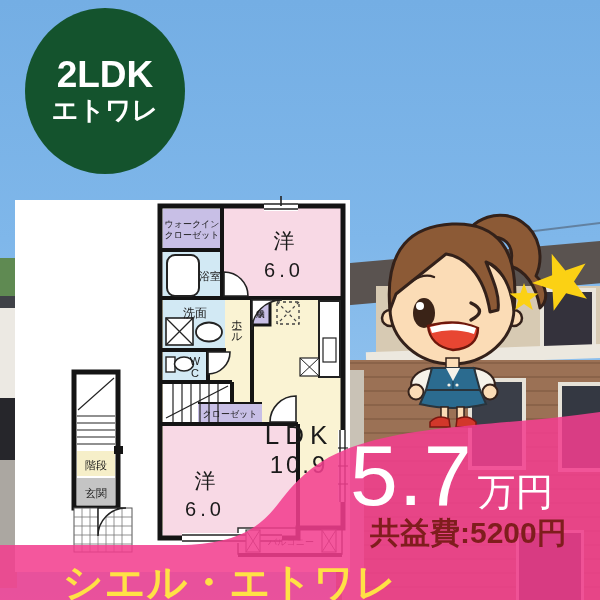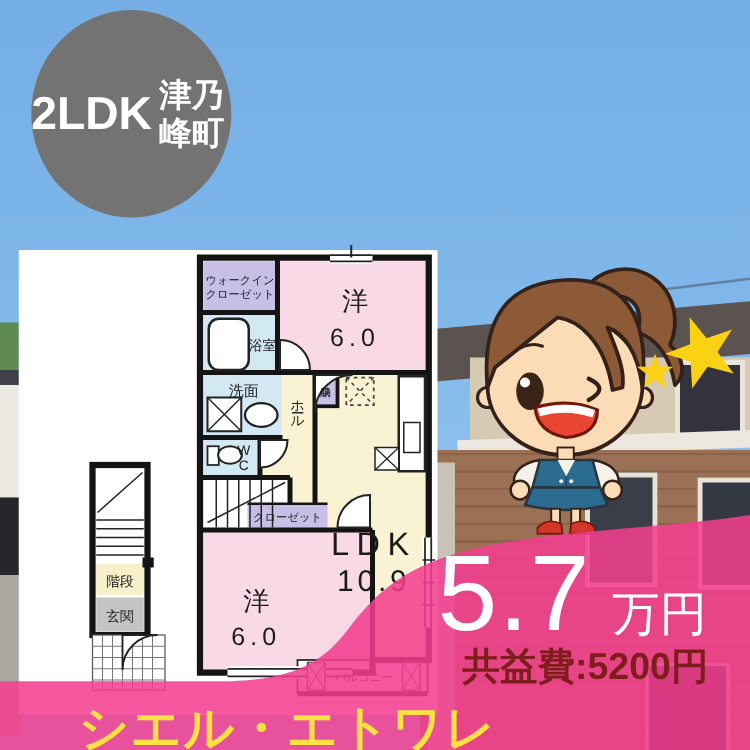--- a/index.html
+++ b/index.html
@@ -27,29 +27,29 @@
   .hl-hill{left:0;top:0;width:17px;height:44px;background:#5F8A52;}
   .hl-roof{left:0;top:38px;width:17px;height:12px;background:#3F4147;}
   .hl-wall{left:0;top:50px;width:17px;height:90px;background:#ECE9E3;}
   .hl-garage{left:0;top:140px;width:17px;height:62px;background:#26262B;}
   .hl-road{left:0;top:202px;width:17px;height:128px;background:#ABA7A1;}
   
   svg.plan{position:absolute;left:0;top:0;}
   .fp{font-family:"Liberation Sans","DejaVu Sans",sans-serif;fill:#1A1A1A;}
   .v{writing-mode:vertical-rl;text-orientation:upright;}
   
-  .badge{left:25px;top:8px;width:160px;height:166px;border-radius:50%;background:#737373;
-         display:flex;flex-direction:row;align-items:center;justify-content:center;
+  .badge{left:25px;top:8px;width:160px;height:166px;border-radius:50%;background:#14532d;
+         display:flex;flex-direction:column;align-items:center;justify-content:center;
          color:#FFFFFF;font-weight:700;text-align:center;}
   .badge .b1{font-size:37px;line-height:1.05;}
   .badge .b2{font-size:26px;line-height:1.15;margin-top:2px;}
   .badge .b3{font-size:29px;line-height:1.1;margin-top:3px;color:#FFE145;}
   .price-row{left:350px;top:432px;display:flex;align-items:baseline;color:#fff;font-weight:400;}
   .price-amt{font-size:86px;line-height:1;letter-spacing:1px;}
-  .price-unit{font-size:38px;margin-left:17px;}
+  .price-unit{font-size:38px;margin-left:5px;}
   .price-fee{left:370px;top:513px;color:#7f1d1d;font-weight:700;font-size:30px;}
   .prop-name{left:40px;top:555px;width:380px;text-align:center;color:#FFE145;
              font-weight:700;font-size:40px;letter-spacing:1px;}
 </style>
 </head>
 <body>
 
 <div class="scene">
 
   <div class="abs sky"></div>
@@ -247,21 +247,21 @@
     </g>
 
     <polygon points="551.7,253.8 552.1,275.3 532,283 552.5,289.4 553.7,310.8 566.1,293.3 586.9,298.8 574,281.6 585.6,263.5 565.3,270.5" fill="#FBD114"></polygon>
     <polygon points="524,283 520.5,293.1 509.7,293.4 518.3,299.9 515.2,310.1 524,304 532.8,310.1 529.7,299.9 538.3,293.4 527.5,293.1" fill="#FBD114"></polygon>
 
     <path d="M0,545 L185,545 C235,543 258,530 278,504 C298,478 318,456 368,442 C432,424 520,424 600,412 L600,600 L0,600 Z" fill="#F23E8E" opacity="0.87"></path>
   </svg>
 
   <div class="abs badge">
     <div class="b1">2LDK</div>
-    <div class="b2">津乃峰町</div>
+    <div class="b2">エトワレ</div>
   </div>
 
   <div class="abs price-row">
     <span class="price-amt">5.7</span>
     <span class="price-unit">万円</span>
   </div>
   <div class="abs price-fee">共益費:5200円</div>
 
   <div class="abs prop-name">シエル・エトワレ Ⅰ203</div>
 

